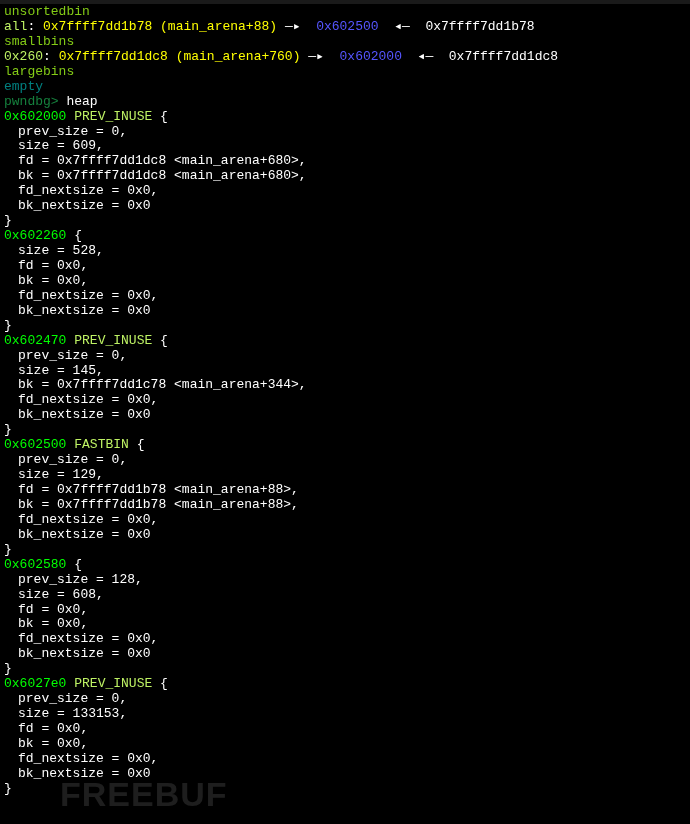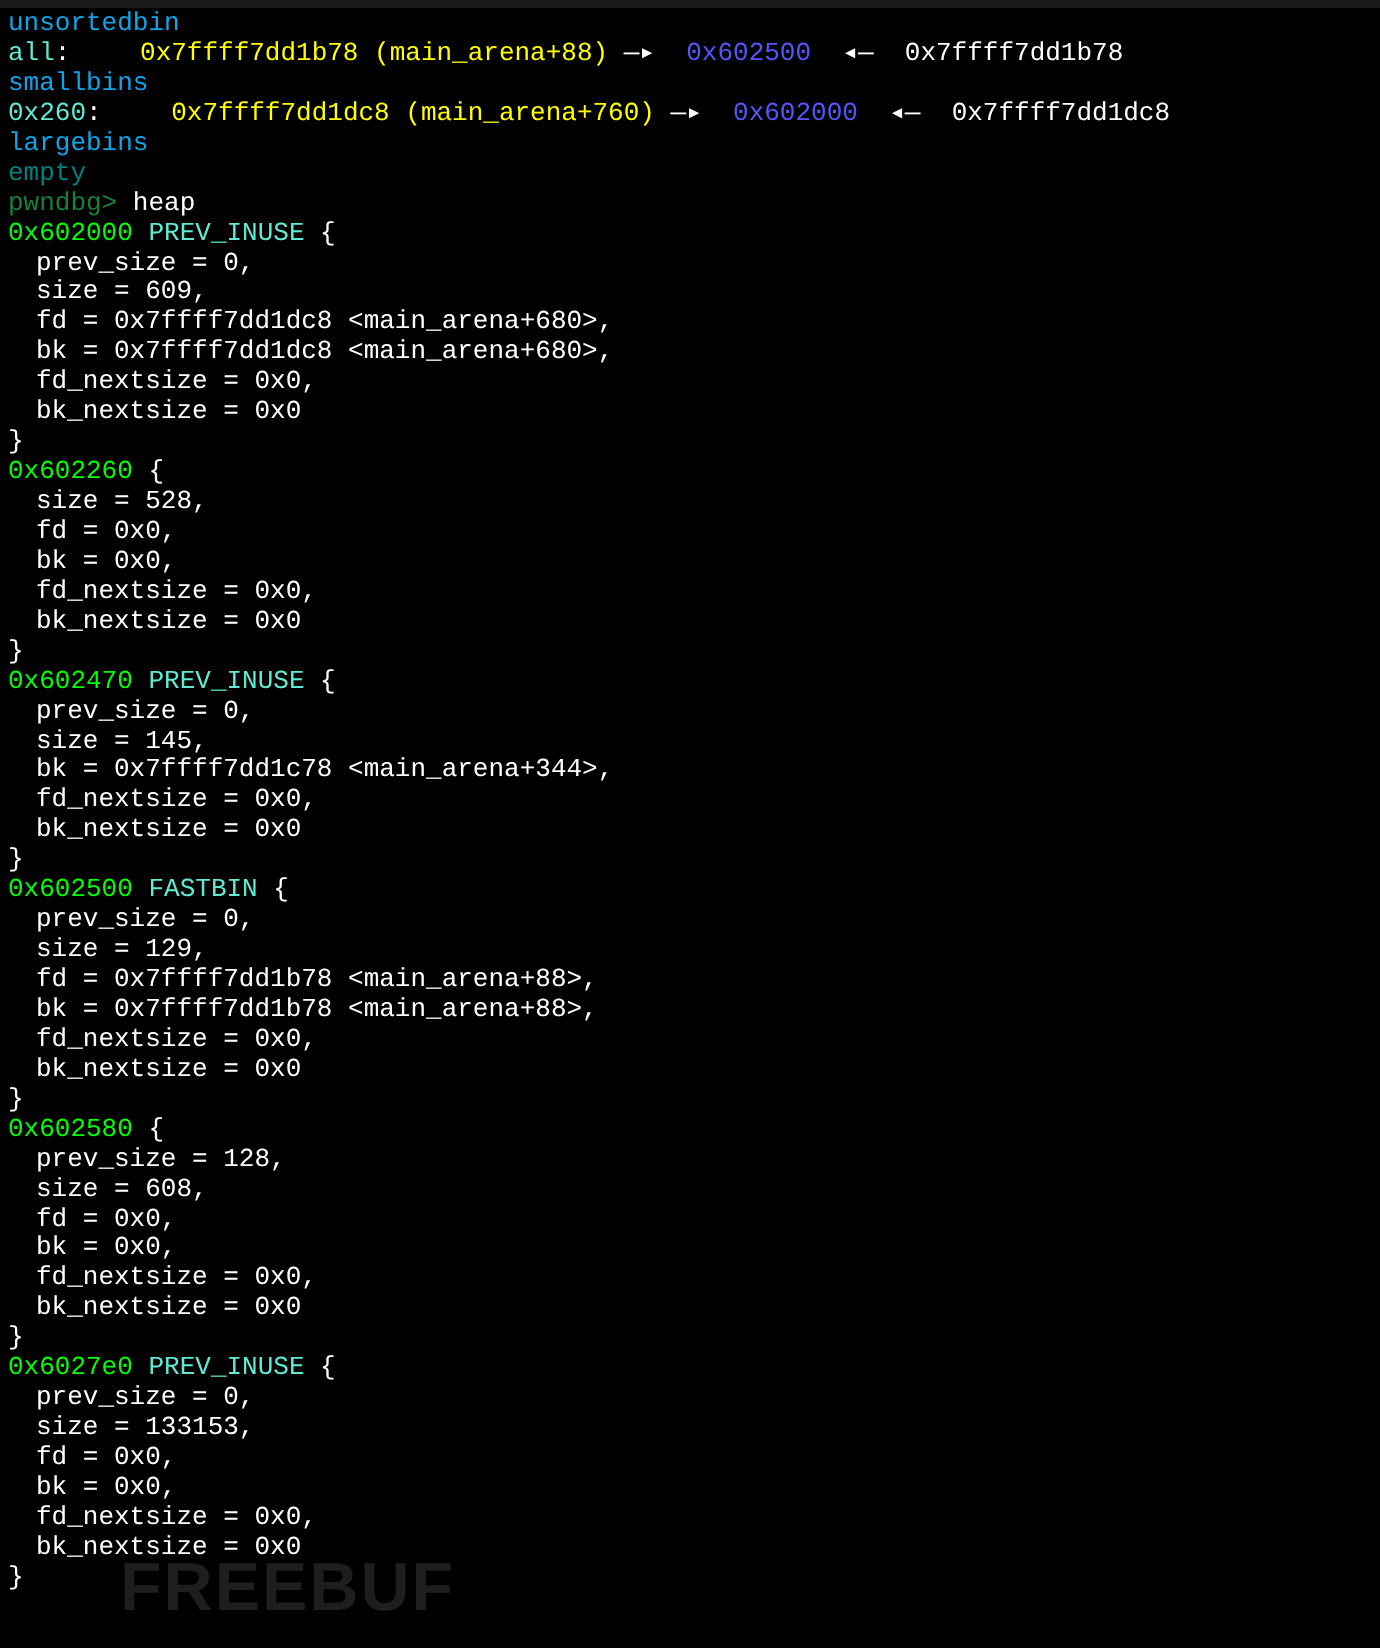--- a/index.html
+++ b/index.html
@@ -15,23 +15,23 @@
       line-height: 1.15;
       padding: 2px 4px;
       width: 690px;
       height: 824px;
       overflow: hidden;
       position: relative;
     }
     .line {
       white-space: pre;
     }
-    .cyan { color: #0ea5e9; margin-top: 24px; }
-    .yellow { color: #ffff00; margin-left: 27px; }
-    .olive { color: #5eead4; }
+    .cyan { color: #84cc16; margin-top: 24px; }
+    .yellow { color: #ffff00; }
+    .olive { color: #bef264; }
     .red { color: #15803d; }
     .blue { color: #5555ff; }
     .white { color: #ffffff; }
     .green { color: #00ff00; }
     .darkcyan { color: #008080; }
     .indent { padding-left: 14px; }
     .watermark {
       position: absolute;
       bottom: 10px;
       left: 60px;

